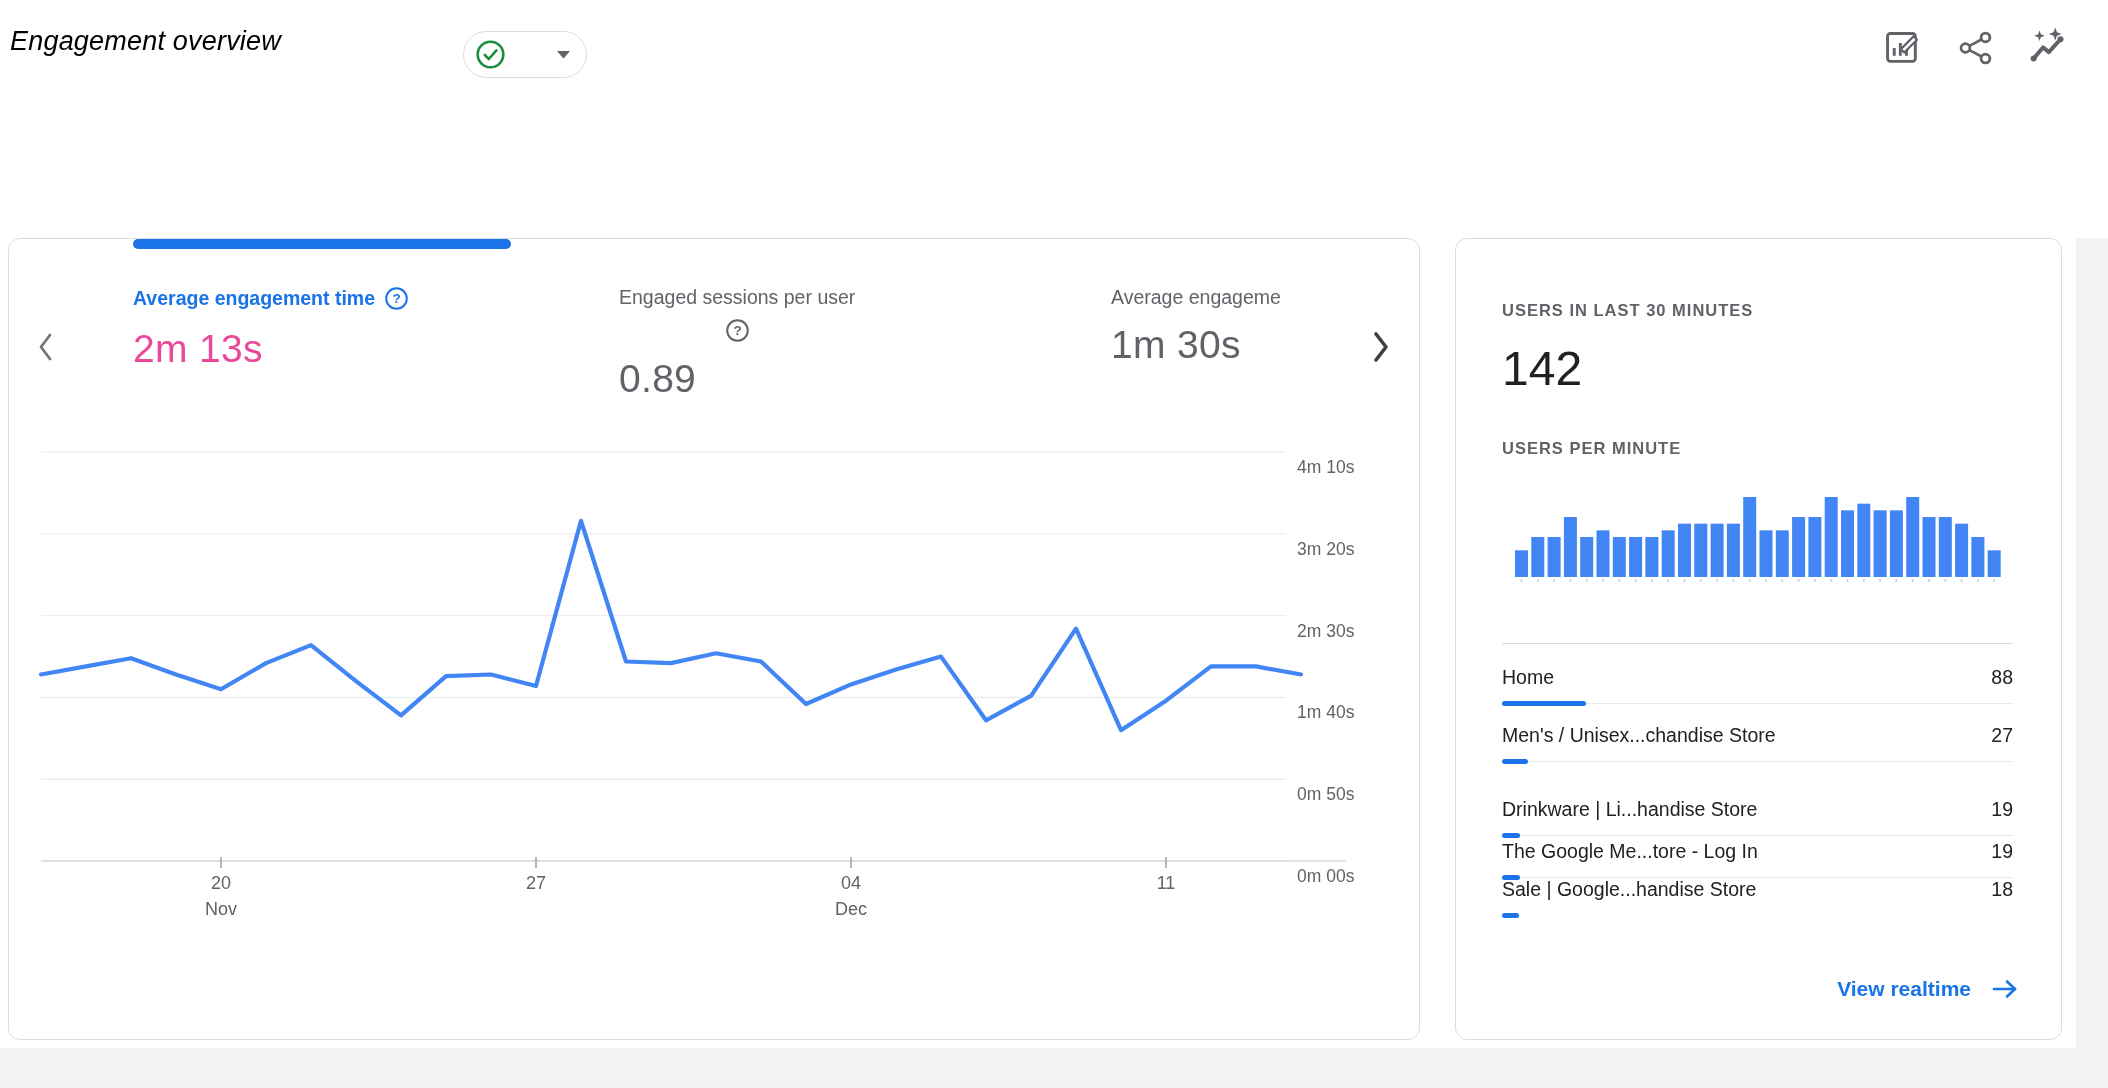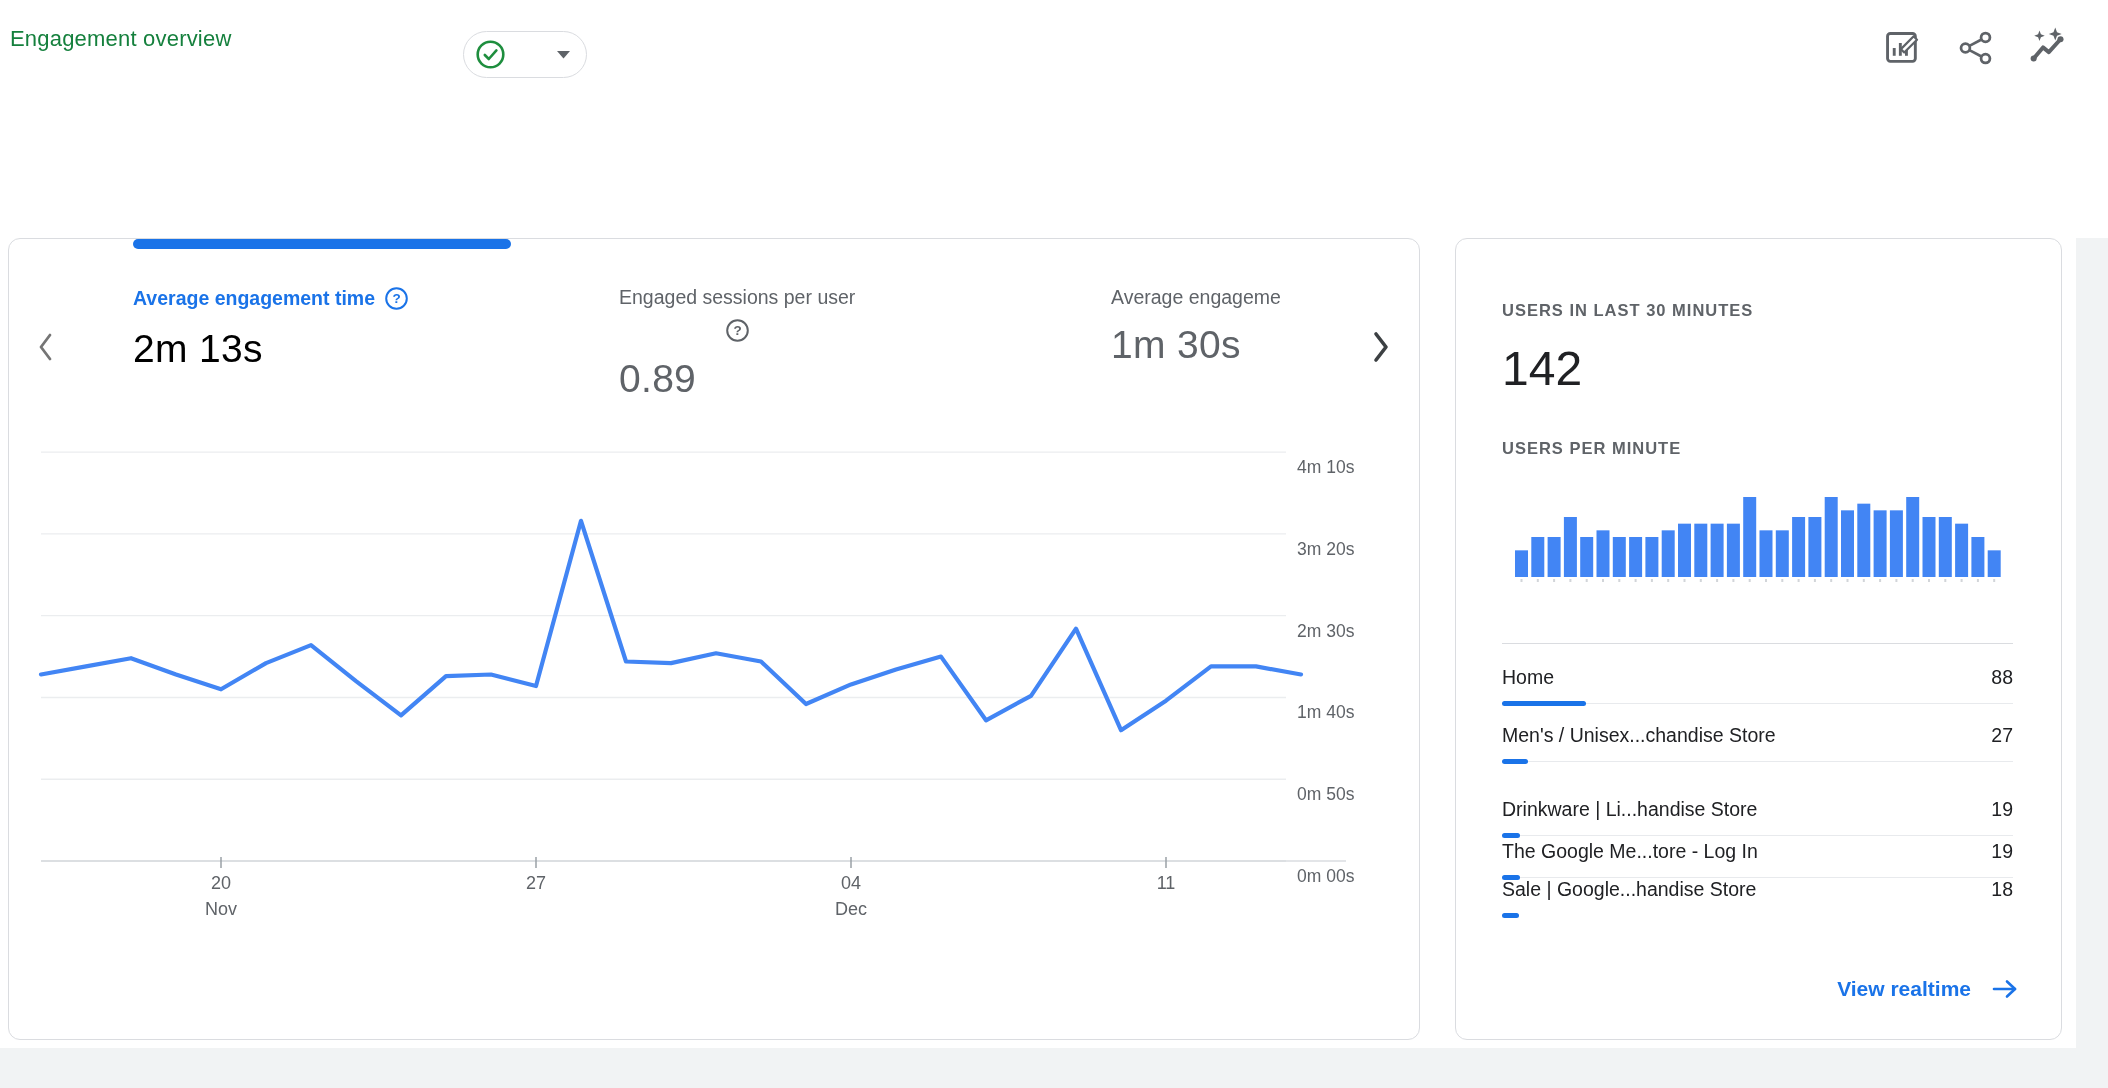--- a/index.html
+++ b/index.html
@@ -4,38 +4,38 @@
 <style>
   * { margin:0; padding:0; box-sizing:border-box; }
   html,body { width:2108px; height:1088px; background:#ffffff; font-family:"Liberation Sans", sans-serif; -webkit-font-smoothing:antialiased; }
   #stage { position:relative; width:2108px; height:1088px; background:#ffffff; overflow:hidden; }
 
   
   .bottom-strip { position:absolute; left:0; top:1048px; width:2108px; height:40px; background:#f1f3f4; }
   .right-strip  { position:absolute; left:2076px; top:238px; width:32px; height:850px; background:#f1f3f4; }
 
   
-  .page-title { position:absolute; left:10px; top:26px; font-size:22px; color:#15803d; letter-spacing:0.2px; }
+  .page-title { position:absolute; left:10px; top:26px; font-size:27px; color:#000000; letter-spacing:0.2px;font-style:italic; }
   .status-pill { position:absolute; left:463px; top:31px; width:124px; height:47px; border:1.5px solid #dadce0; border-radius:24px; background:#fff; display:flex; align-items:center; justify-content:space-between; padding:0 16px 0 11px; cursor:pointer; }
   .hdr-actions { position:absolute; top:26px; left:1880px; display:flex; gap:30px; align-items:center; }
   .hdr-icon-btn { width:44px; height:44px; display:flex; align-items:center; justify-content:center; cursor:pointer; border-radius:50%; }
 
   
   .card { position:absolute; background:#fff; border:1px solid #dadce0; border-radius:12px; }
   #metrics-card { left:8px; top:238px; width:1412px; height:802px; }
   #realtime-card { left:1455px; top:238px; width:607px; height:802px; }
 
   
   .tab-indicator { position:absolute; left:124px; top:0px; width:378px; height:10px; background:#1a73e8; border-radius:6px; }
   .metric-tab { position:absolute; top:47px; cursor:pointer; }
   .metric-tab .tab-label-row { display:flex; align-items:center; gap:9px; font-size:19.5px; }
   .metric-tab .tab-value { margin-top:14px; font-size:39px; letter-spacing:0.3px; }
   #tab-avg-engagement-time { left:124px; }
   #tab-avg-engagement-time .tab-label-row { color:#1a73e8; font-weight:bold; }
-  #tab-avg-engagement-time .tab-value { color:#000000;margin-top:16px; }
+  #tab-avg-engagement-time .tab-value { color:#ec4899;margin-top:16px; }
   #tab-engaged-sessions { left:610px; }
   #tab-engaged-sessions .tab-label-row { color:#5f6368;flex-direction:column; }
   #tab-engaged-sessions .tab-value { color:#5f6368; }
   #tab-avg-engagement-session { left:1102px; }
   #tab-avg-engagement-session .tab-label-row { color:#5f6368; width:200px; overflow:hidden; white-space:nowrap; }
   #tab-avg-engagement-session .tab-value { color:#5f6368; }
   .carousel-chevron { position:absolute; cursor:pointer; }
   #chev-left { left:26px; top:90px; }
   #chev-right { left:1360px; top:88px; }
 

